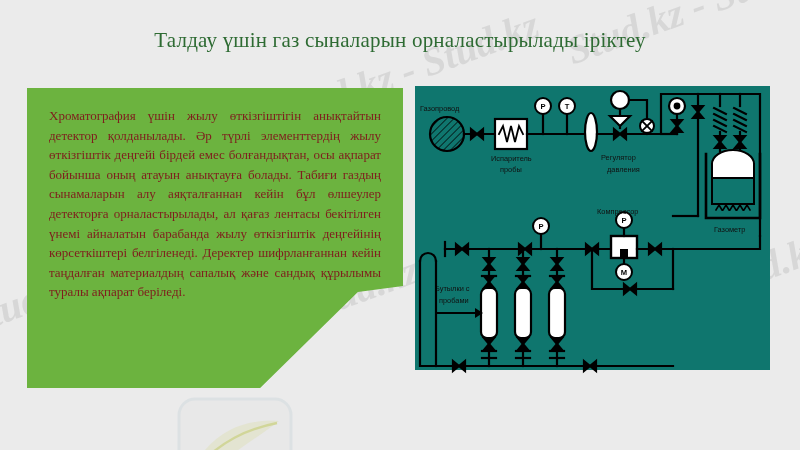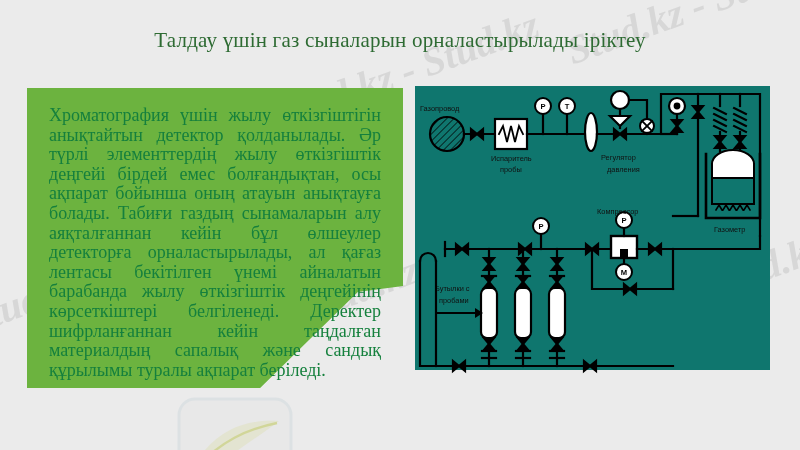--- a/index.html
+++ b/index.html
@@ -44,21 +44,21 @@
   }
   #green-panel .shape{
     position:absolute;inset:0;
     background:#6cb33f;
     -webkit-clip-path:polygon(0 0,100% 0,100% 66%,88% 68%,62% 100%,0 100%);
     clip-path:polygon(0 0,100% 0,100% 66%,88% 68%,62% 100%,0 100%);
   }
   #green-text{
     position:absolute;left:22px;top:18px;width:332px;
     font-family:"Liberation Serif", serif;
-    font-size:18px;line-height:19.6px;color:#15803d;
+    font-size:13px;line-height:19.6px;color:#7f1d1d;
     text-align:justify;
     text-align-last:left;
   }
   
   #diagram-panel{
     position:absolute;left:415px;top:86px;width:355px;height:284px;
     background:#0f766e;z-index:8;
   }
   #diagram-svg{display:block;}
   .dg-label{

